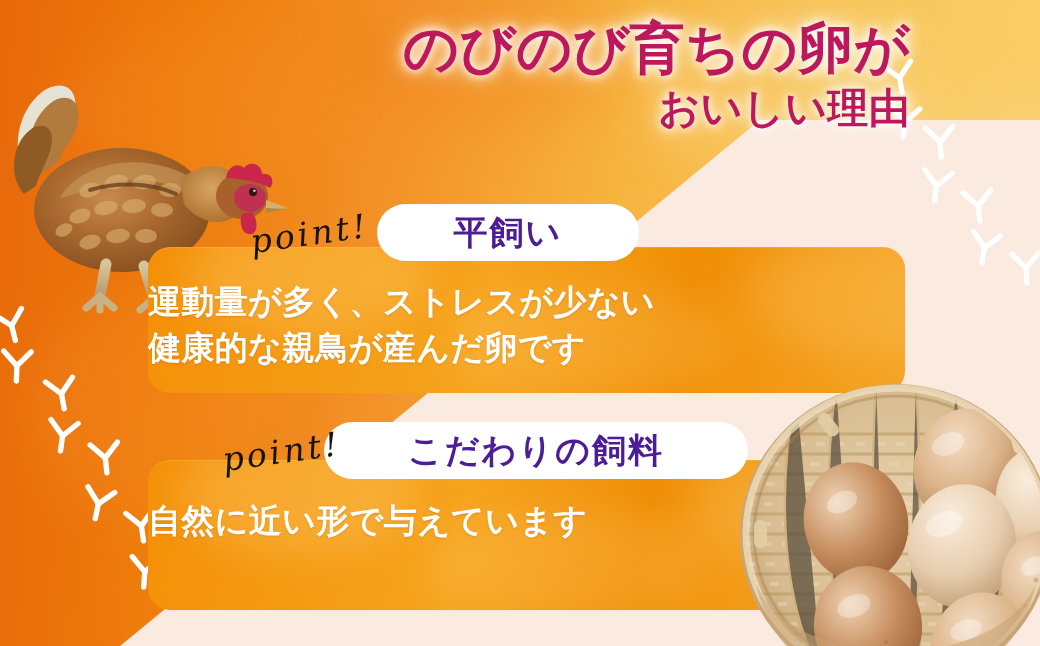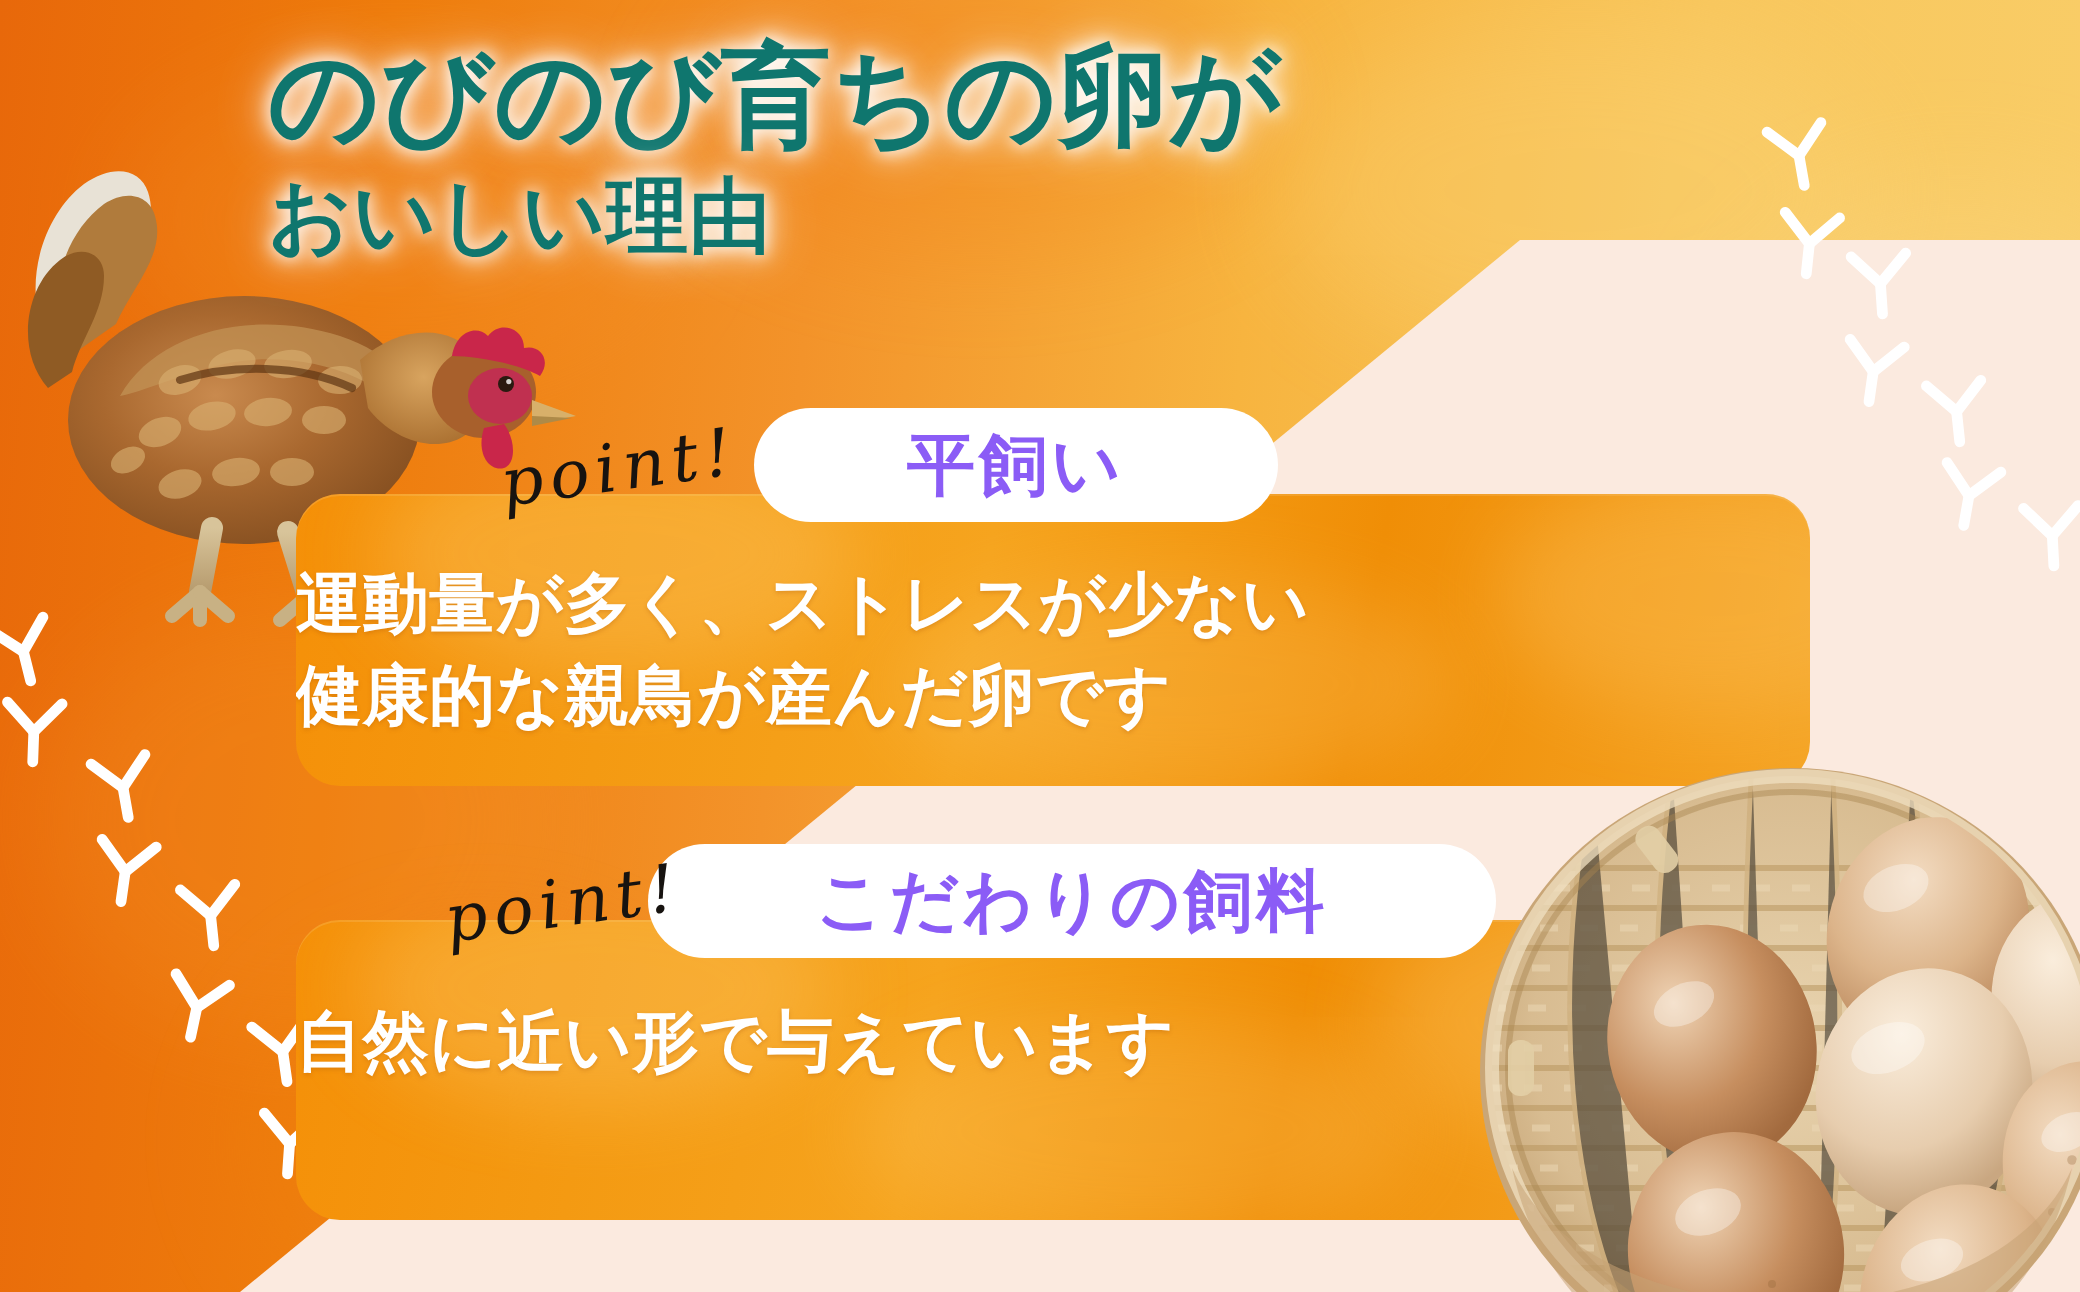--- a/index.html
+++ b/index.html
@@ -32,22 +32,22 @@
   
   .prints{position:absolute;pointer-events:none;}
   .print{position:absolute;width:46px;height:46px;}
   .print svg{width:100%;height:100%;display:block;}
 
   
   .chicken{position:absolute;left:-6px;top:58px;width:300px;height:260px;}
 
   
   .title{
-    position:absolute;left:134px;top:18px;width:760px;
-    text-align:left;color:#0f766e;
+    position:absolute;left:150px;top:18px;width:760px;
+    text-align:right;color:#be185d;
     font-family:"DejaVu Sans","Liberation Sans",sans-serif;
     font-weight:700;line-height:1.12;letter-spacing:.02em;
     text-shadow:0 0 14px rgba(255,255,255,.95),0 0 26px rgba(255,255,255,.85),0 0 8px rgba(255,255,255,1);
   }
   .title .l1{display:block;font-size:55px;}
   .title .l2{display:block;font-size:41px;margin-top:6px;}
 
   
   .card{
     position:absolute;border-radius:22px;
@@ -59,21 +59,21 @@
   .card-body{
     position:absolute;left:0;right:0;color:#FFFFFF;font-weight:700;
     font-family:"DejaVu Sans","Liberation Sans",sans-serif;
     line-height:1.28;letter-spacing:.01em;text-align:left;
     text-shadow:0 1px 2px rgba(160,70,0,.25);
   }
 
   .pill{
     position:absolute;background:#FFFFFF;border-radius:999px;
     display:flex;align-items:center;justify-content:center;
-    color:#8b5cf6;font-weight:700;
+    color:#4c1d95;font-weight:700;
     font-family:"DejaVu Sans","Liberation Sans",sans-serif;
     letter-spacing:.06em;
   }
 
   .pointmark{
     position:absolute;color:#171310;
     font-family:"DejaVu Serif","Liberation Serif",serif;
     font-style:italic;font-weight:400;
     letter-spacing:.10em;
     transform:rotate(-8deg);

